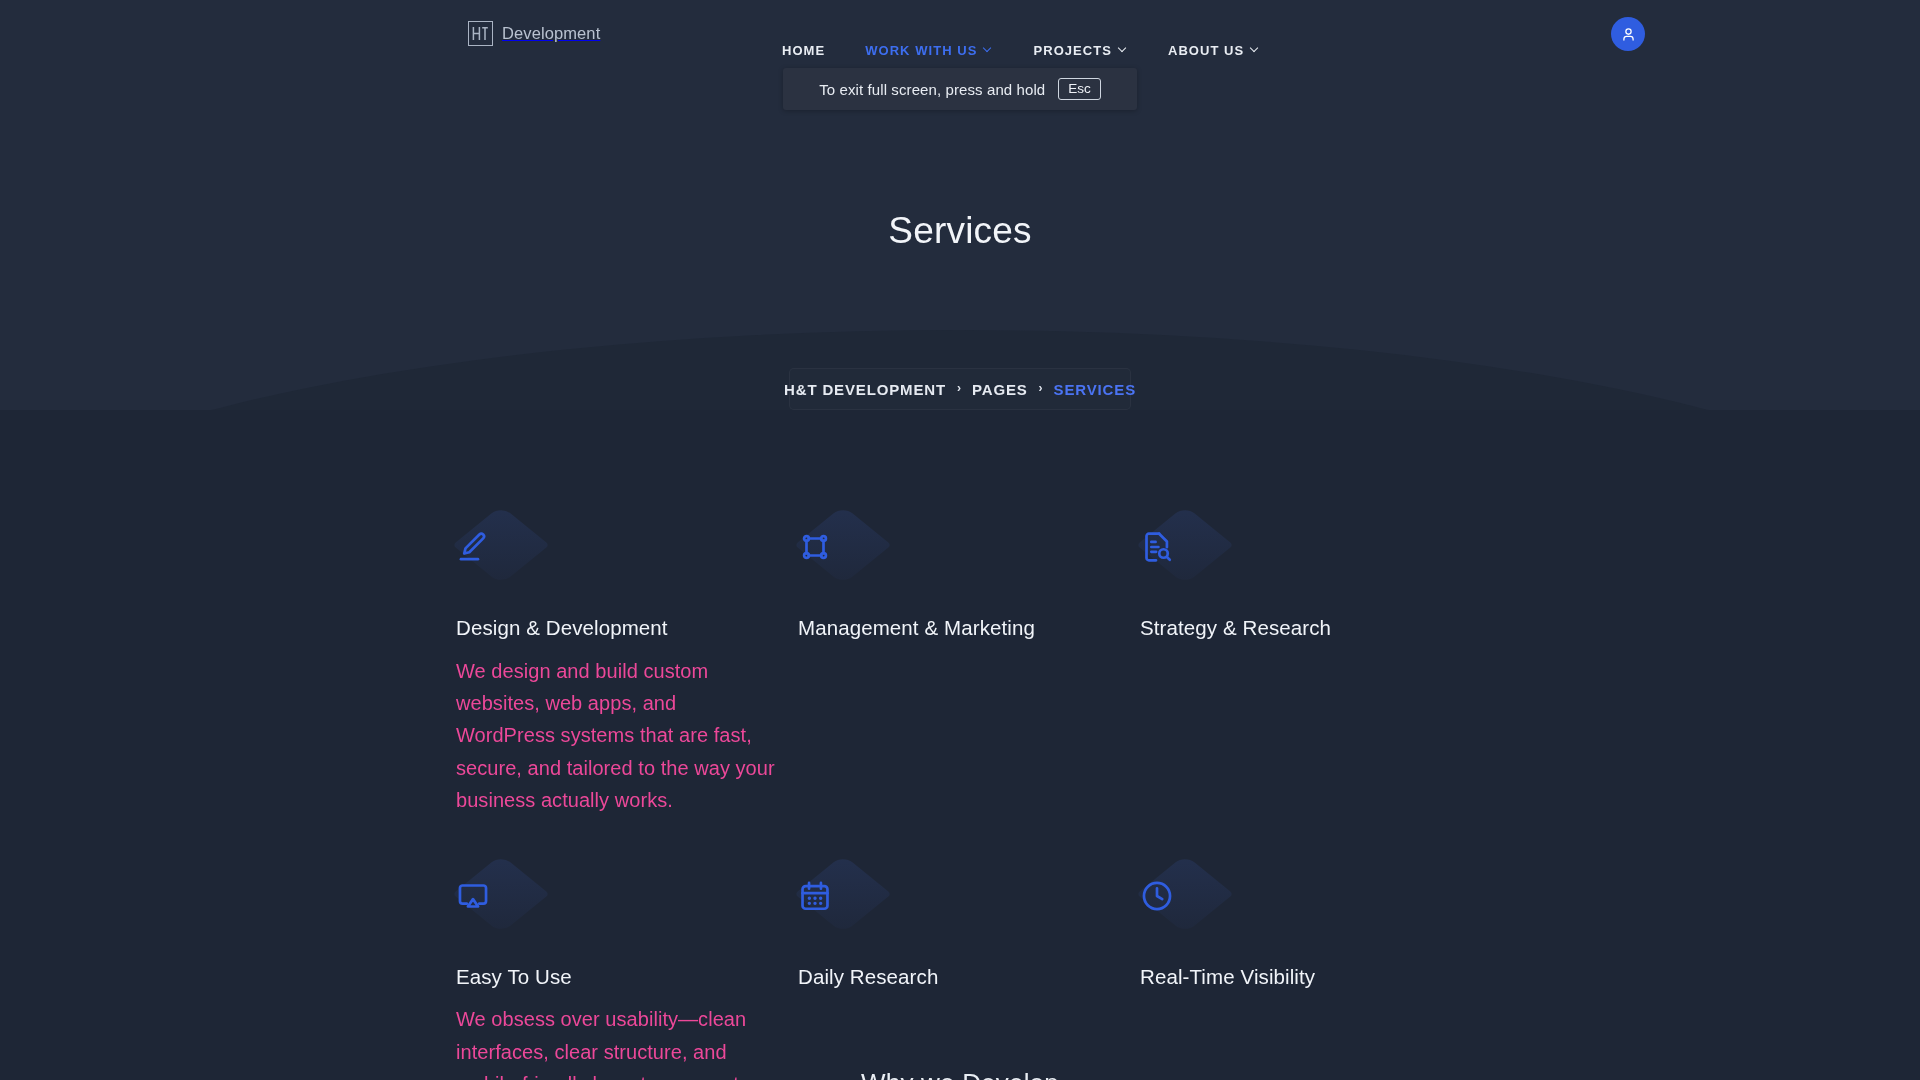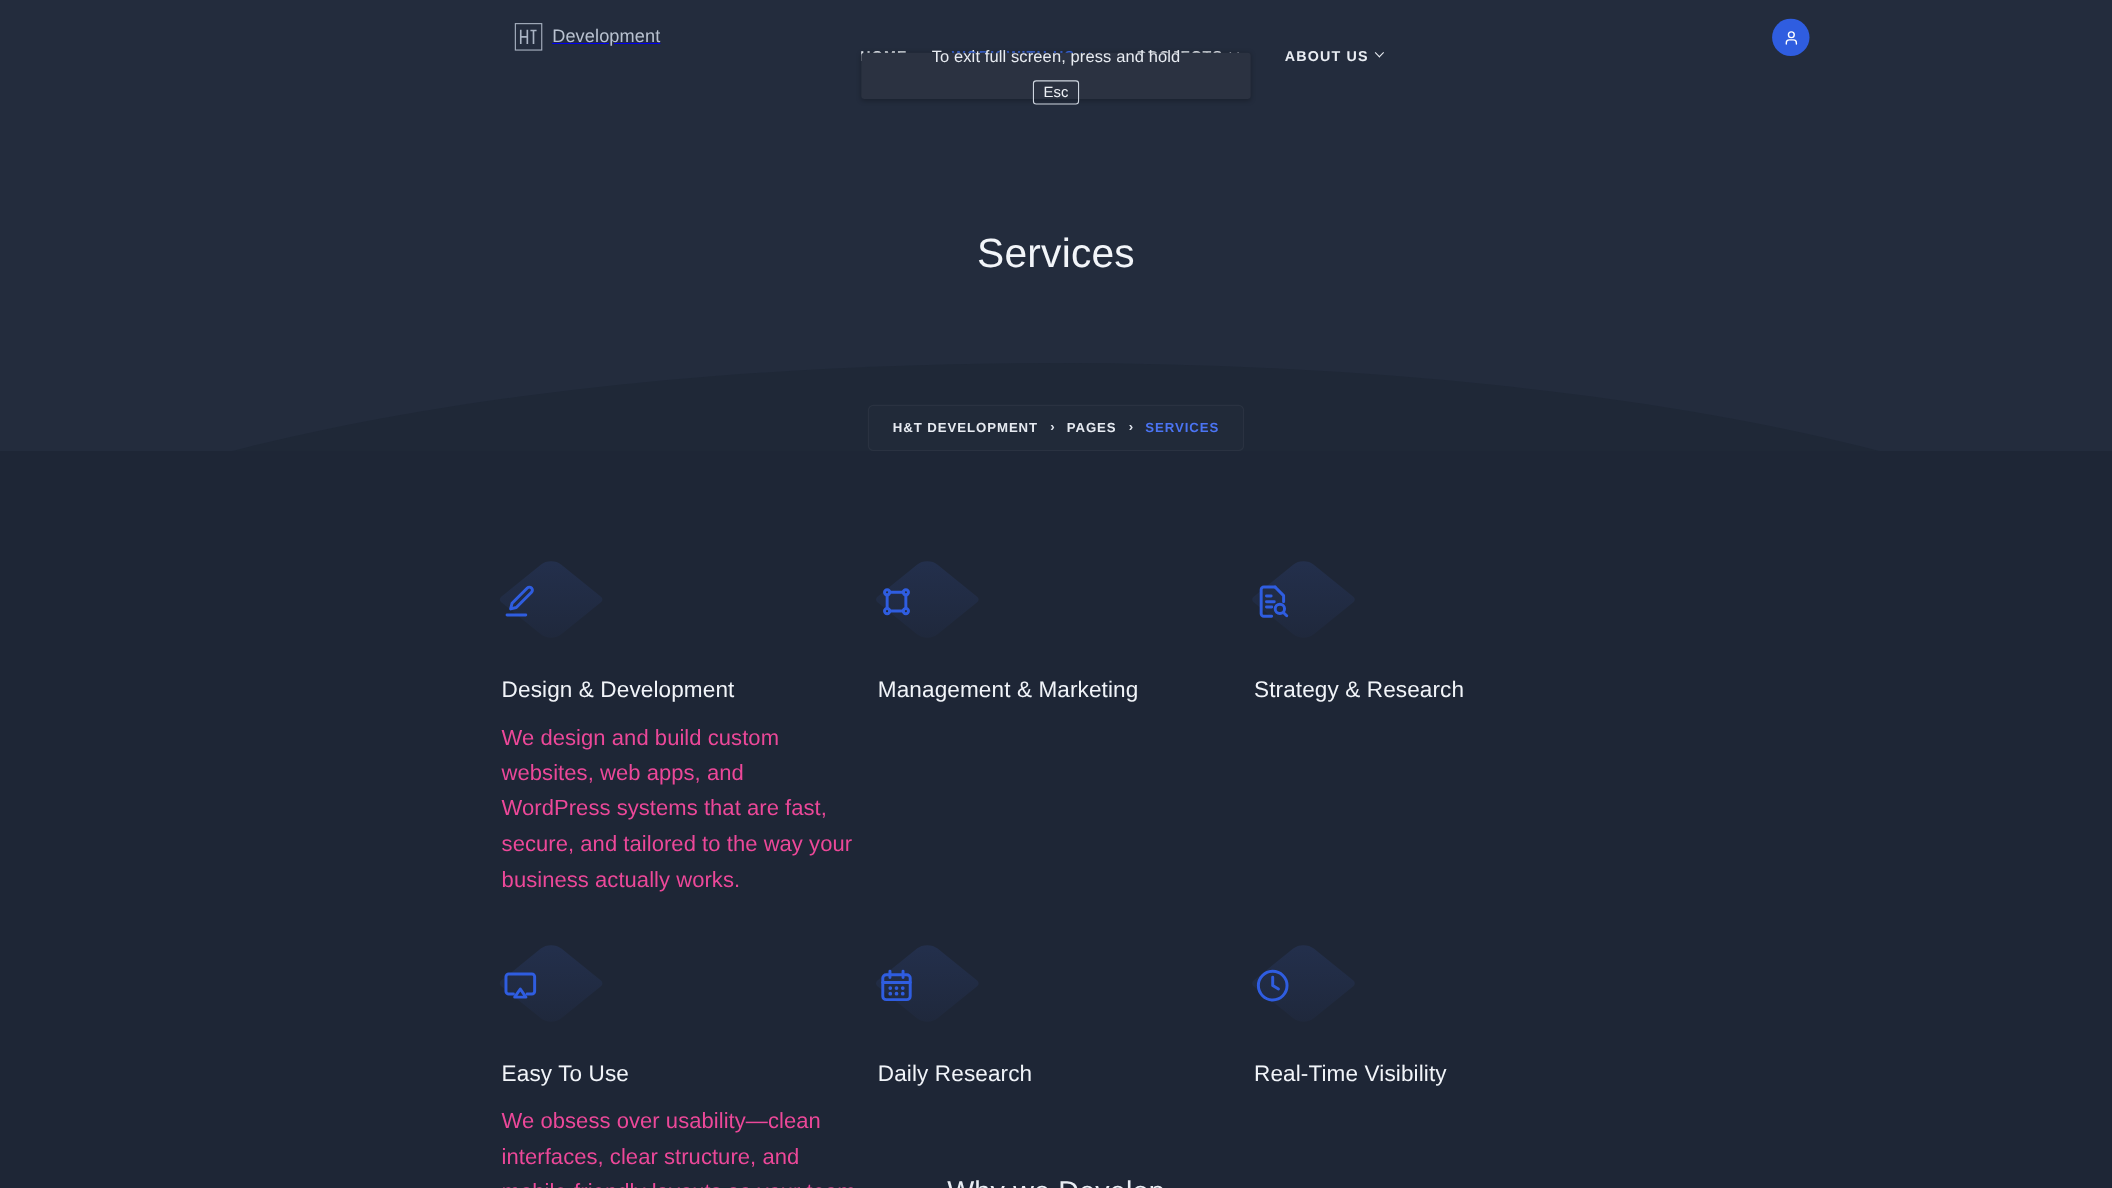--- a/index.html
+++ b/index.html
@@ -76,28 +76,27 @@
   .avatar-btn {
     position: absolute; right: 275px; top: 17px;
     width: 34px; height: 34px; border-radius: 50%;
     background: #2f5de0;
     display: flex; align-items: center; justify-content: center;
     cursor: pointer; border: none; padding: 0;
   }
 
   
   .fs-toast {
-    position: absolute; left: 783px; top: 48px;
+    position: absolute; left: 783px; top: 68px;
     width: 354px; height: 42px;
     background: #2b3241;
     border-radius: 3px;
     display: flex; align-items: center; justify-content: center; gap: 13px;
     z-index: 60;
     box-shadow: 0 1px 5px rgba(0,0,0,.25);
-    flex-direction: column;
   }
   .fs-toast-text { color: #e8ecf2; font-size: 15px; letter-spacing: .1px; white-space: nowrap; }
   .fs-key {
     border: 1.4px solid #cfd6e0; border-radius: 3px;
     color: #eef1f6; font-size: 13.5px;
     padding: 3px 9px 4px; line-height: 1; white-space: nowrap;
   }
 
   
   .hero-title {
@@ -109,21 +108,21 @@
   
   .crumb-wrap {
     position: absolute; left: 789px; top: 368px;
     width: 342px; height: 42px;
     border: 1px solid rgba(255,255,255,.045);
     border-radius: 5px;
     display: flex; align-items: center; justify-content: center; gap: 11px;
     background: rgba(255,255,255,.012);
   }
   .crumb {
-    font-size: 12px; font-weight: 700; letter-spacing: .85px;
+    font-size: 15px; font-weight: 700; letter-spacing: .85px;
     text-transform: uppercase; color: #e6eaf1; white-space: nowrap; cursor: pointer;
   }
   .crumb.is-current { color: #4b74f3; cursor: default; }
   .crumb-sep {
     color: #dfe4ec; font-size: 12px; font-weight: 700; line-height: 1;
     position: relative; top: -1px;
   }
 
   
   .grid {

